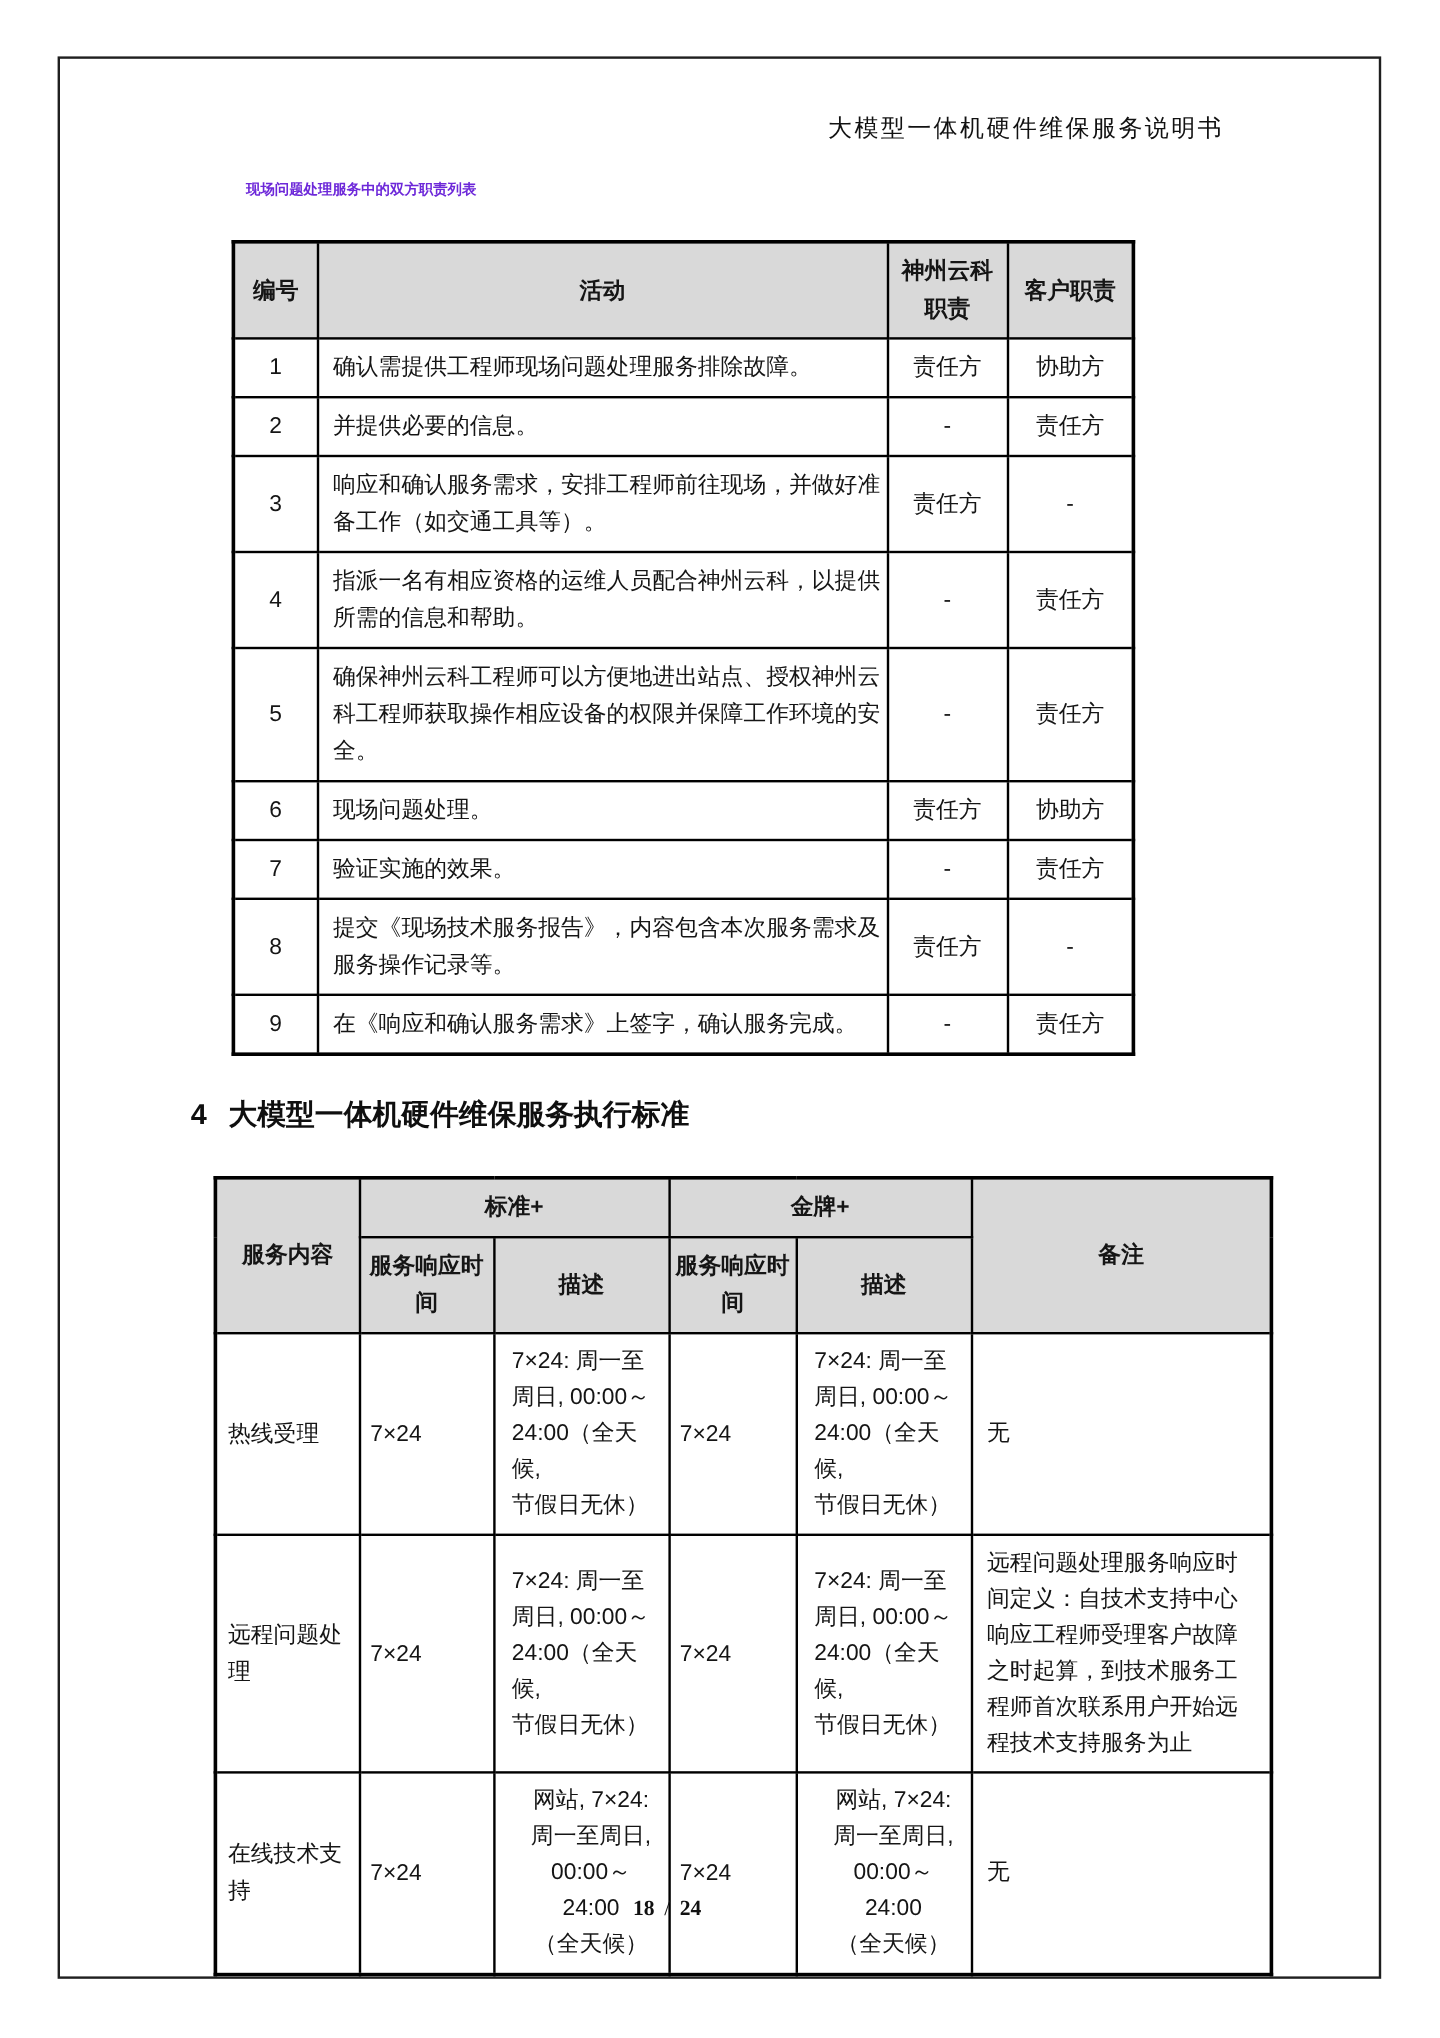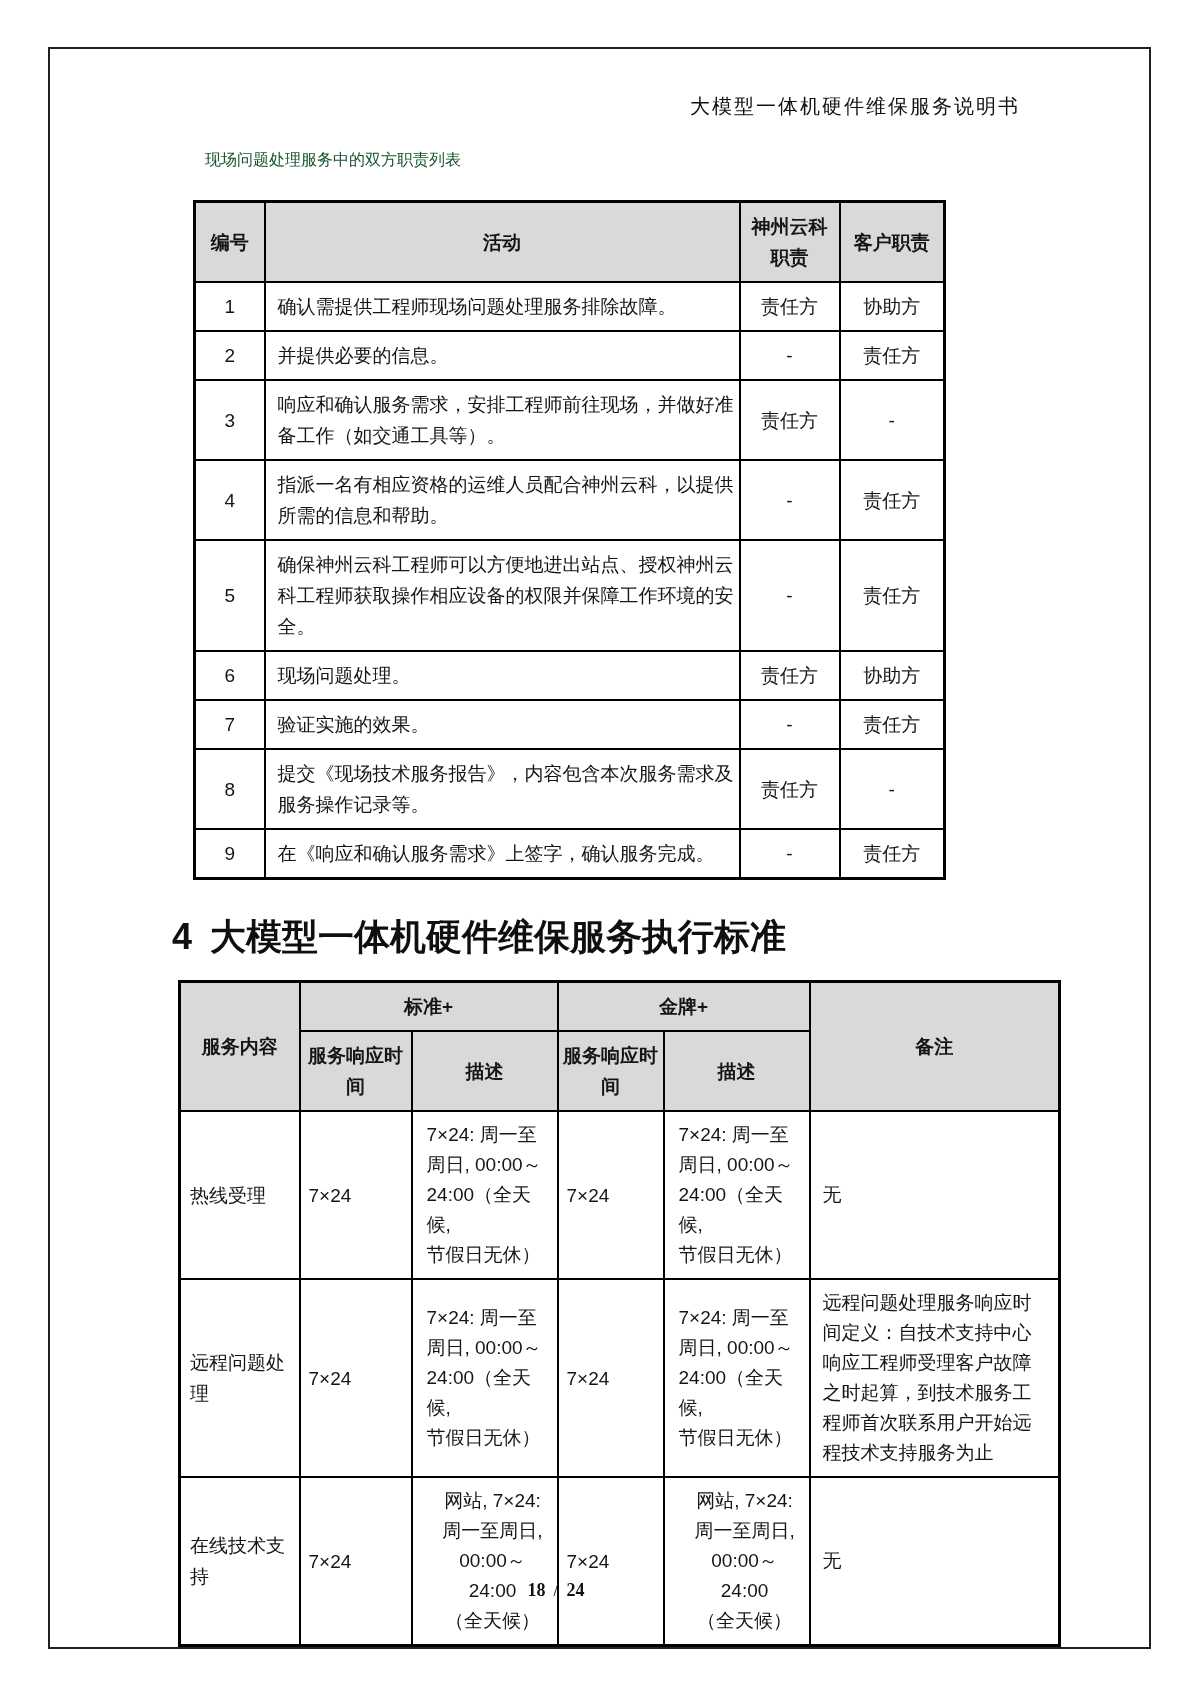--- a/index.html
+++ b/index.html
@@ -8,42 +8,42 @@
   }
   .page-frame{
     position:absolute;left:48px;top:47px;width:1099px;height:1598px;
     border:2px solid #1f1f1f;background:#ffffff;
   }
   .doc-header{
     position:absolute;top:73px;left:0;right:180px;text-align:right;
     font-family:"Liberation Serif", serif;font-size:20px;letter-spacing:2px;color:#111;margin-top:20px;
   }
   .intro-line{
-    position:absolute;top:150px;left:205px;font-size:16px;color:#14532d;
+    position:absolute;top:150px;left:205px;font-size:12px;color:#6d28d9;font-weight:bold;
   }
   table{border-collapse:collapse;table-layout:fixed;background:#fff;}
   .tbl{position:absolute;border:3px solid #000;}
   .tbl th,.tbl td{
     border:2px solid #000;font-size:19px;line-height:31px;
     vertical-align:middle;box-sizing:border-box;padding:6px 8px;color:#151515;
   }
   .tbl th{background:#d9d9d9;font-weight:bold;text-align:center;padding:8px 4px;}
   #resp-table{top:200px;left:193px;width:750px;}
   #resp-table td.c-no{text-align:center;}
   #resp-table td.c-act{text-align:left;padding:8px 5px 8px 12px;border-radius:10px;}
   #resp-table td.c-role{text-align:center;}
   #std-table{top:980px;left:178px;width:880px;}
   #std-table td{padding:8px 8px;}
   #std-table td.c-svc{text-align:left;padding-left:9px;}
   #std-table td.c-time{}
   #std-table td.c-desc{text-align:left;white-space:pre-line;padding-left:14px;line-height:30px;}
   #std-table td.c-desc.center{text-align:center;padding-left:24px;}
   #std-table td.c-remark{text-align:left;padding:8px 12px;line-height:30px;}
   .section-heading{
-    position:absolute;top:913px;left:172px;font-size:36px;font-weight:bold;color:#0f0f0f;
+    position:absolute;top:913px;left:159px;font-size:24px;font-weight:bold;color:#0f0f0f;
   }
   .section-heading .num{margin-right:18px;font-weight:bold;}
   .doc-footer{
     position:absolute;top:1580px;left:0;width:1112px;text-align:center;
     font-family:Liberation Serif, serif;font-size:18px;color:#111;
   }
   .doc-footer .pg{font-weight:bold;}
   .doc-footer .sep{font-weight:normal;padding:0 8px;}
 </style>
 </head>

